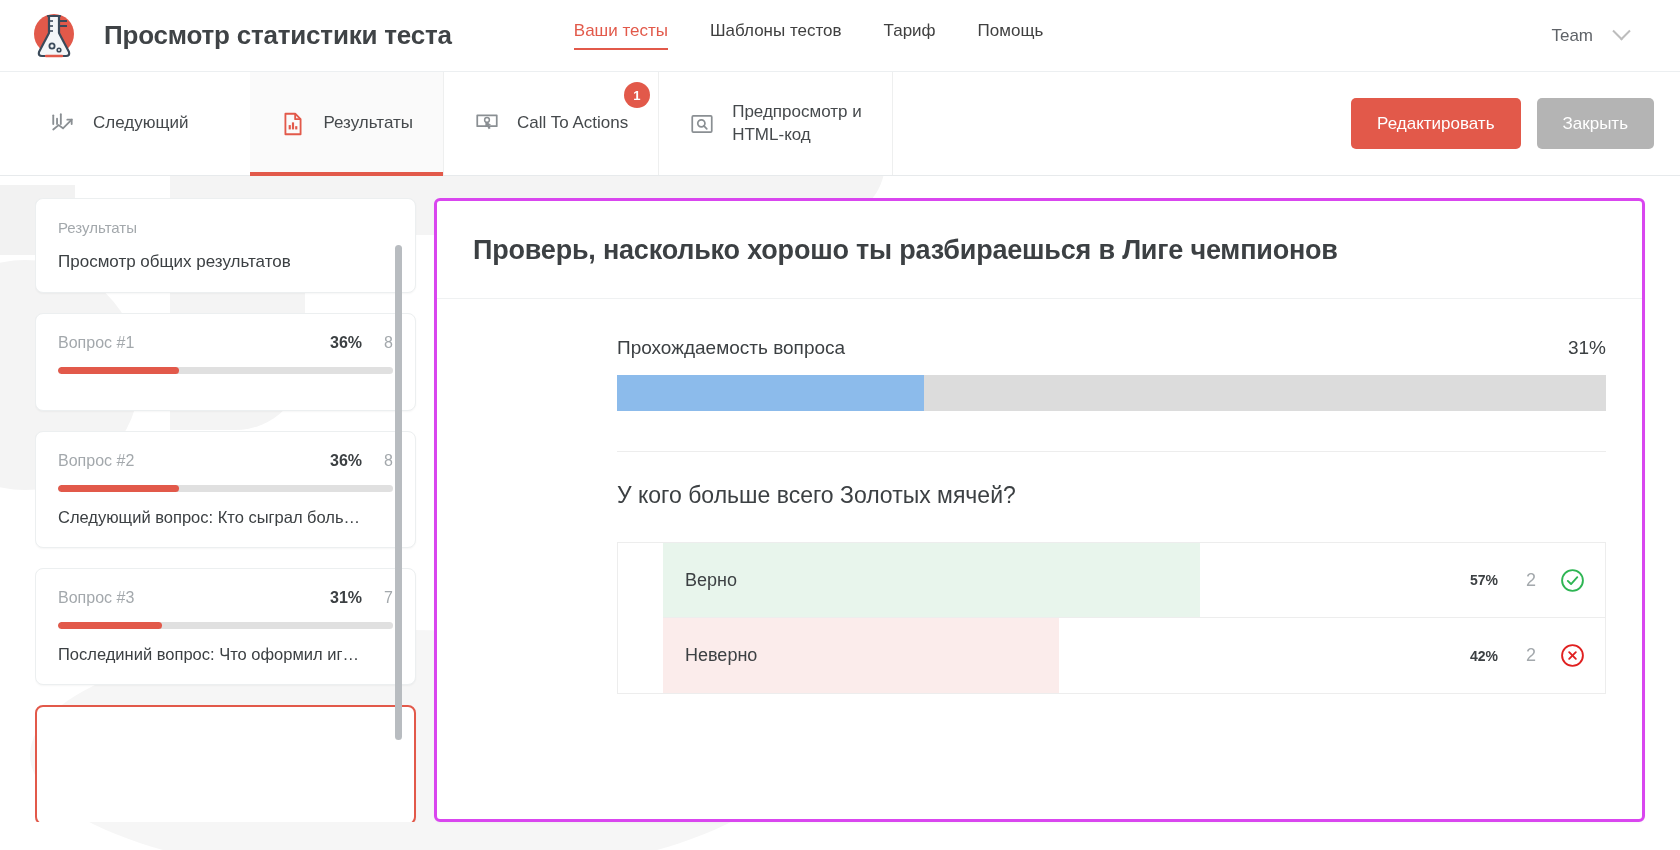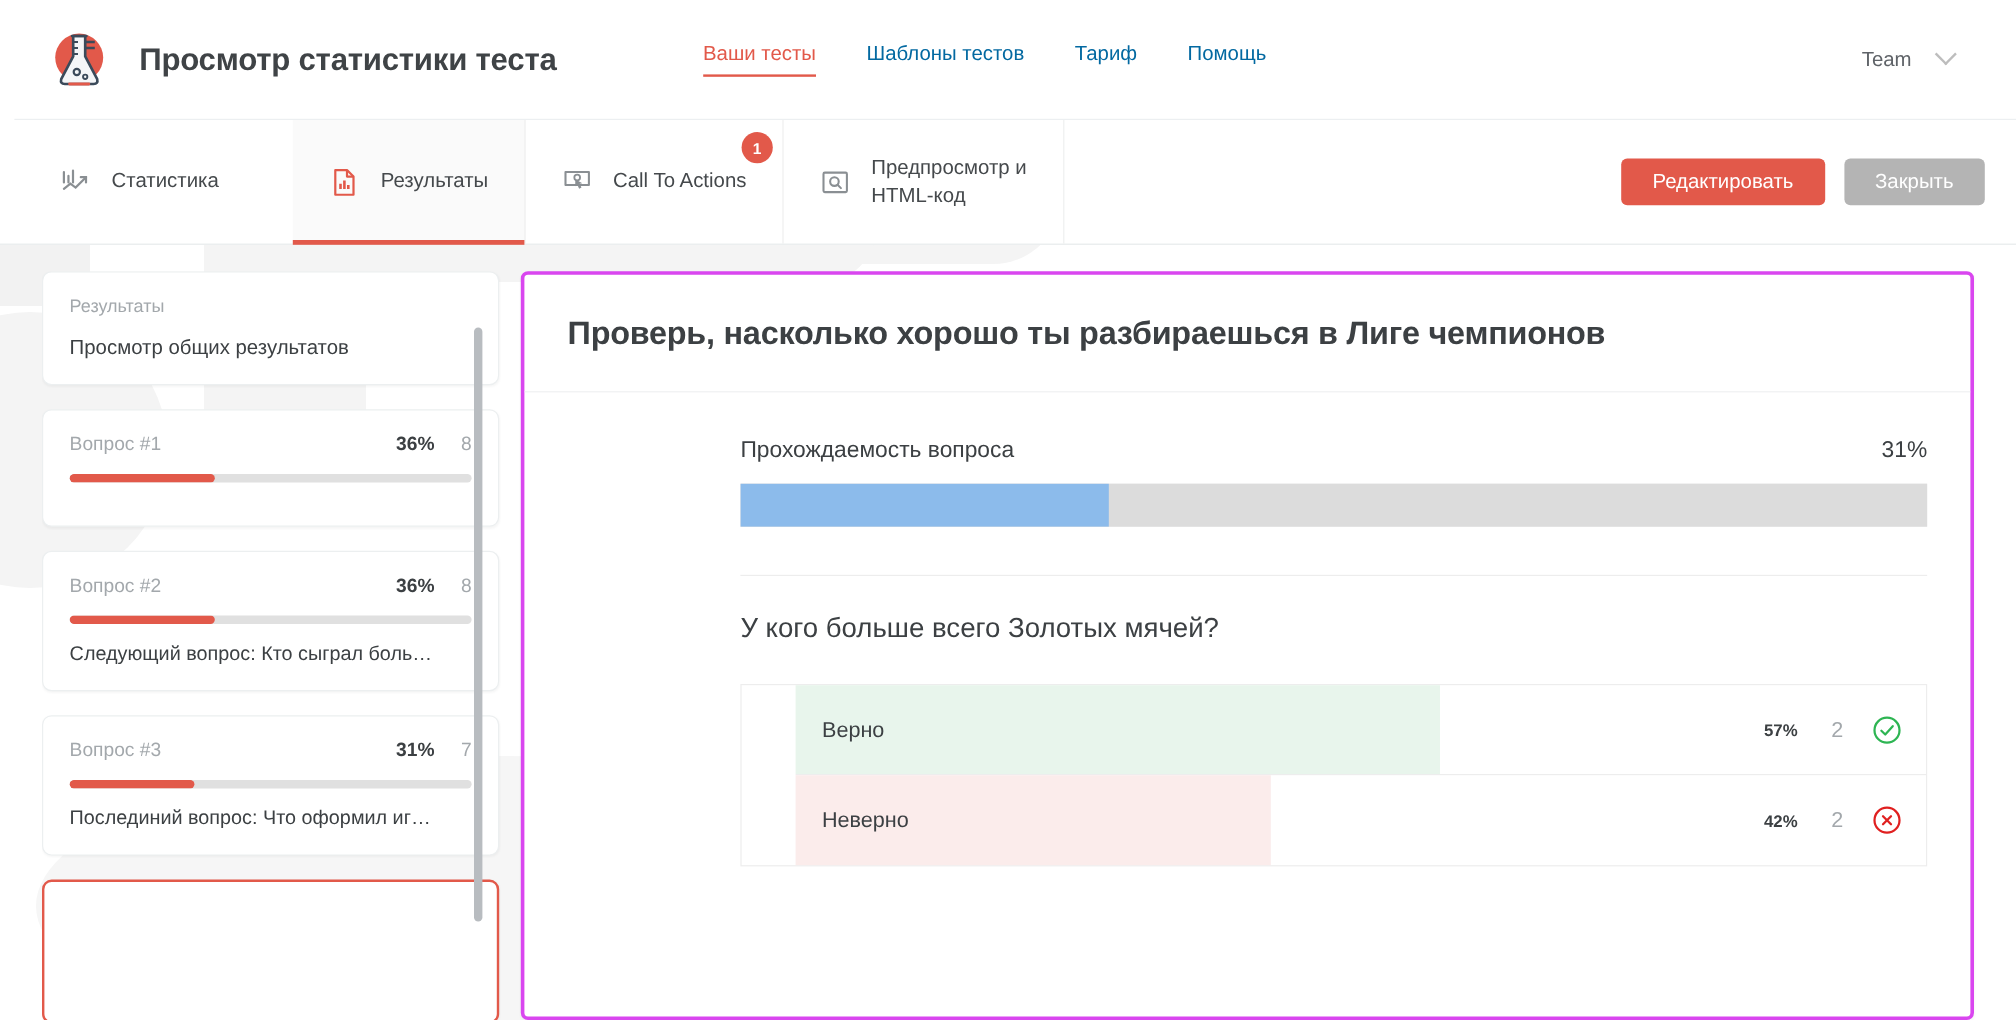--- a/index.html
+++ b/index.html
@@ -25,41 +25,40 @@
   .wm-r5 { left: 295px; top: 105px; width: 590px; height: 115px; border-radius: 58px; background:#f4f4f4;}
   .wm-c1 { left: -90px; top: 260px; width: 230px; height: 230px; border-radius: 50%; background:#f4f4f4; }
   .wm-c2 { left: 490px; top: -120px; width: 300px; height: 300px; border-radius: 50%;
            background: transparent; border: 40px solid #f4f4f4; }
   .wm-p1 { left: 170px; top: -50px; width: 135px; height: 480px; border-radius: 0 70px 70px 0; background:#f4f4f4;}
   .wm-p2 { left: 30px; top: 630px; width: 760px; height: 250px; border-radius: 50%; background:#f6f6f6; }
 
   
   .header {
     position: relative; z-index: 5;
-    height: 100px;
+    height: 72px;
     background: #ffffff;
     display: flex; align-items: center;
     padding: 0 22px 0 26px;
     border-bottom: 1px solid #eceff1;
-    margin-left: 12px;
   }
   .brand { display: flex; align-items: center; gap: 22px; }
   .logo {
     width: 56px; height: 56px; position: relative; flex: none;
   }
   .page-title {
     font-size: 26px; font-weight: 700; color: #3f4346;
     letter-spacing: -0.2px; white-space: nowrap;
   }
   .topnav {
     display: flex; align-items: center; gap: 42px;
     margin-left: 122px;
   }
   .topnav-item {
-    font-size: 17px; color: #0369a1; cursor: pointer;
+    font-size: 17px; color: #404040; cursor: pointer;
     padding-bottom: 9px; position: relative; white-space: nowrap;
   }
   .topnav-item.active { color: #e2594a; }
   .topnav-item.active::after {
     content: ""; position: absolute; left: 0; right: 0; bottom: 0;
     height: 2px; background: #e2594a;
   }
   .account {
     margin-left: auto; display: flex; align-items: center; gap: 22px;
     font-size: 17px; color: #5f6368; cursor: pointer; padding-right: 30px;
@@ -92,21 +91,21 @@
   .badge {
     position: absolute; top: 10px; left: 180px;
     width: 26px; height: 26px; border-radius: 50%;
     background: #e2594a; color: #fff; font-size: 13px; font-weight: 700;
     display: flex; align-items: center; justify-content: center;
   }
   .tab-actions { margin-left: auto; display: flex; align-items: center; gap: 16px; padding-right: 26px; }
   .btn {
     border: none; border-radius: 5px; cursor: pointer;
     font-size: 17px; font-family: inherit; color: #fff;
-    padding: 0 26px; height: 39px;
+    padding: 0 26px; height: 51px;
   }
   .btn-primary { background: #e2594a; }
   .btn-muted { background: #b4b4b4; }
 
   
   .body {
     position: relative; z-index: 4;
     display: flex; height: calc(850px - 100px - 104px);
     padding: 22px 0 0 0;
   }
@@ -237,21 +236,21 @@
   <div class="tab">
     <span class="tab-icon">
       <svg viewBox="0 0 24 24" width="26" height="26" fill="none" stroke="currentColor" stroke-width="1.7" stroke-linecap="round">
         <line x1="3" y1="4" x2="3" y2="12"></line>
           <line x1="6.5" y1="7" x2="6.5" y2="12"></line>
         <line x1="10" y1="3" x2="10" y2="12"></line>
         <polyline points="3,17 8,13 12,16 20,8"></polyline>
           <polyline points="16,8 20,8 20,12"></polyline>
       </svg>
     </span>
-    <span class="tab-label">Статистика</span>
+    <span class="tab-label">Следующий</span>
   </div>
 
   <div class="tab active">
     <span class="tab-icon">
       <svg viewBox="0 0 24 24" width="26" height="26" fill="none" stroke="currentColor" stroke-width="1.7" stroke-linejoin="round">
         <path d="M5 2.5h9l5 5v14H5z"></path>
           <path d="M14 2.5v5h5"></path>
         <line x1="9" y1="17" x2="9" y2="13" stroke-width="2"></line>
         <line x1="12" y1="17" x2="12" y2="10.5" stroke-width="2"></line>
         <line x1="15" y1="17" x2="15" y2="14" stroke-width="2"></line>

